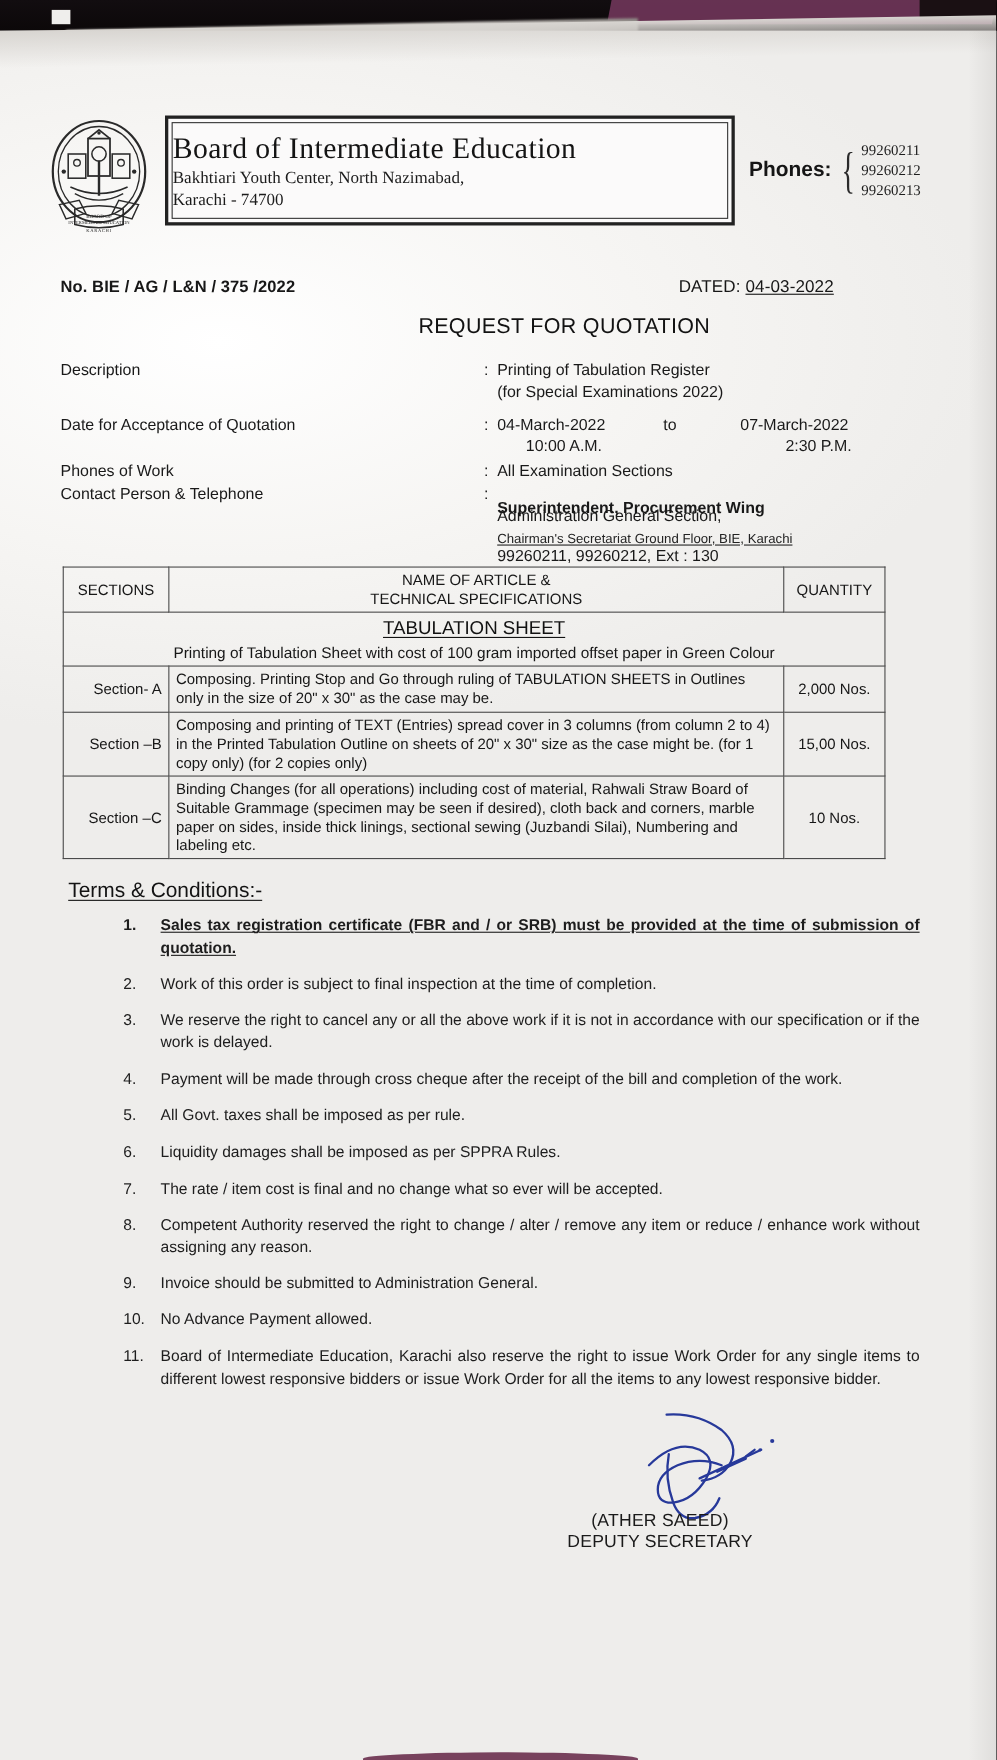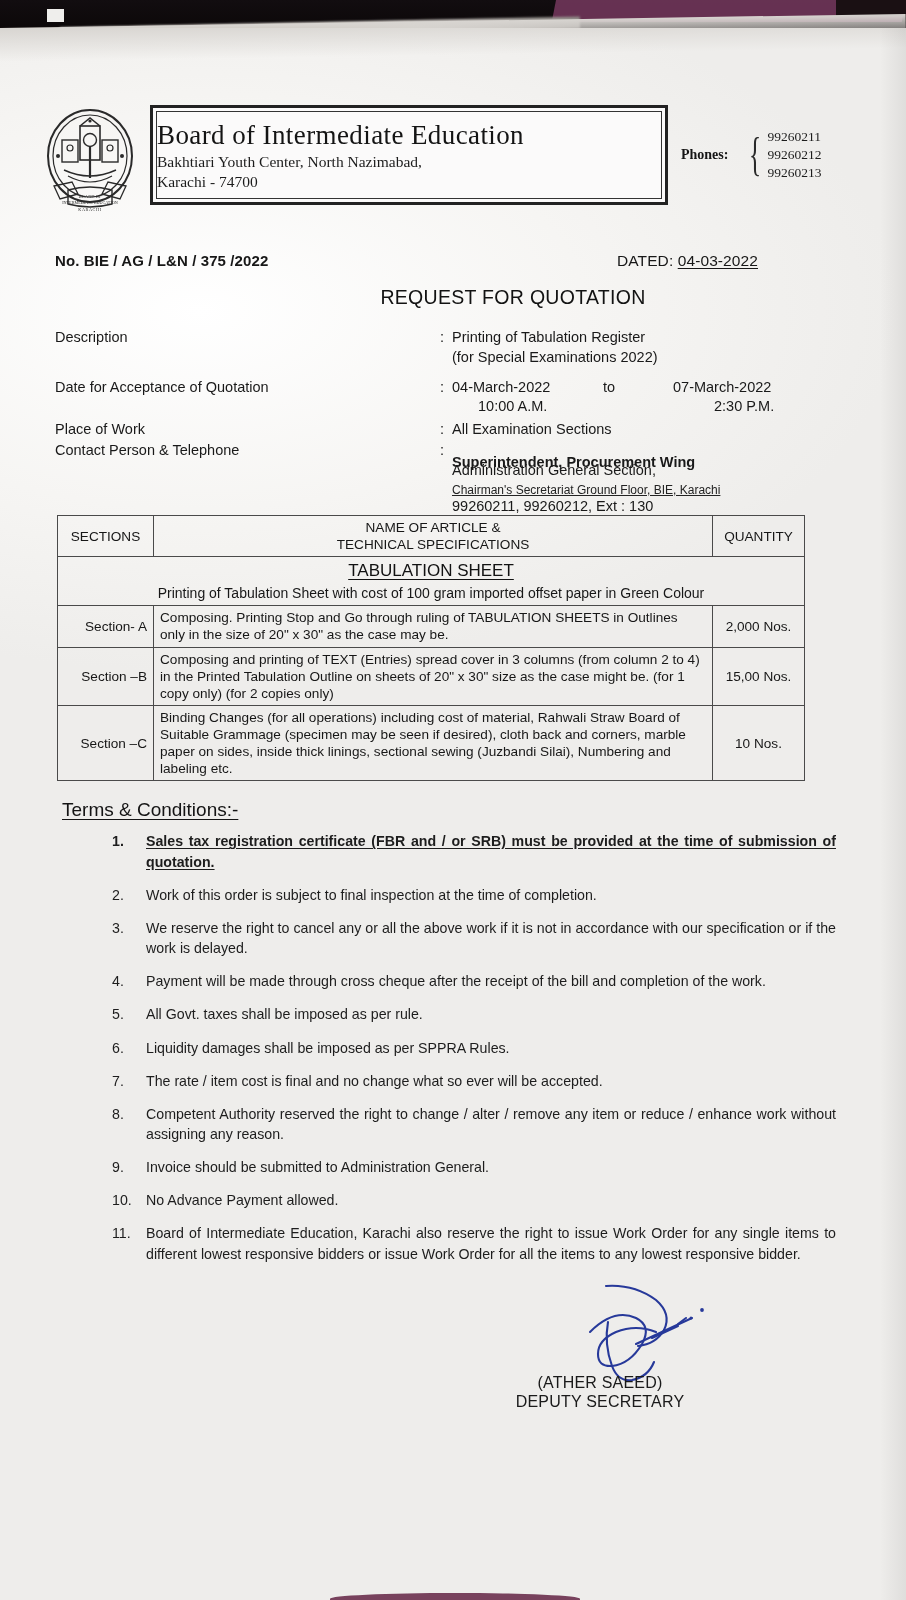--- a/index.html
+++ b/index.html
@@ -117,23 +117,23 @@
   }
   .org-addr2 {
     font-family: "Liberation Serif", serif;
     font-size: 15.5px; color: #1c1c1c; margin-top: 2px;
   }
   .phones {
     position: absolute; left: 681px; top: 28px;
     display: flex; align-items: center;
   }
   .phones-label {
-    font-family: Liberation Serif, serif;
-    font-weight: bold; font-size: 14px; color: #151515;
-    margin-right: 16px;
+    font-family: Liberation Sans, sans-serif;
+    font-weight: bold; font-size: 19px; color: #151515;
+    margin-right: 4px;
   }
   .brace {
     font-family: "Liberation Serif", serif;
     font-size: 46px; line-height: 0; color:#2a2a2a;
     transform: scaleX(.55); display:inline-block;
     margin-right: 1px;
   }
   .phone-list {
     font-family: "Liberation Serif", serif;
     font-size: 13.5px; color: #1d1d1d; line-height: 1.35;
@@ -334,21 +334,21 @@
         <div class="meta-val" style="top:26px;">(for Special Examinations 2022)</div>
 
         <div class="meta-label" style="top:56px;">Date for Acceptance of Quotation</div>
         <div class="meta-colon" style="top:56px;">:</div>
         <div class="meta-val" style="top:56px;">04-March-2022</div>
         <div class="meta-val" style="top:56px;left:603px;">to</div>
         <div class="meta-val" style="top:56px;left:673px;">07-March-2022</div>
         <div class="meta-val" style="top:75px;left:478px;">10:00 A.M.</div>
         <div class="meta-val" style="top:75px;left:714px;">2:30 P.M.</div>
 
-        <div class="meta-label" style="top:98px;">Place of Work</div>
+        <div class="meta-label" style="top:98px;">Phones of Work</div>
         <div class="meta-colon" style="top:98px;">:</div>
         <div class="meta-val" style="top:98px;">All Examination Sections</div>
 
         <div class="meta-label" style="top:119px;">Contact Person &amp; Telephone</div>
         <div class="meta-colon" style="top:119px;">:</div>
         <div class="meta-val bold" style="top:131px;">Superintendent, Procurement Wing</div>
         <div class="meta-val" style="top:139px;">Administration General Section,</div>
         <div class="meta-val small" style="top:160px;">Chairman's Secretariat Ground Floor, BIE, Karachi</div>
         <div class="meta-val" style="top:175px;">99260211, 99260212, Ext : 130</div>
       </div>

